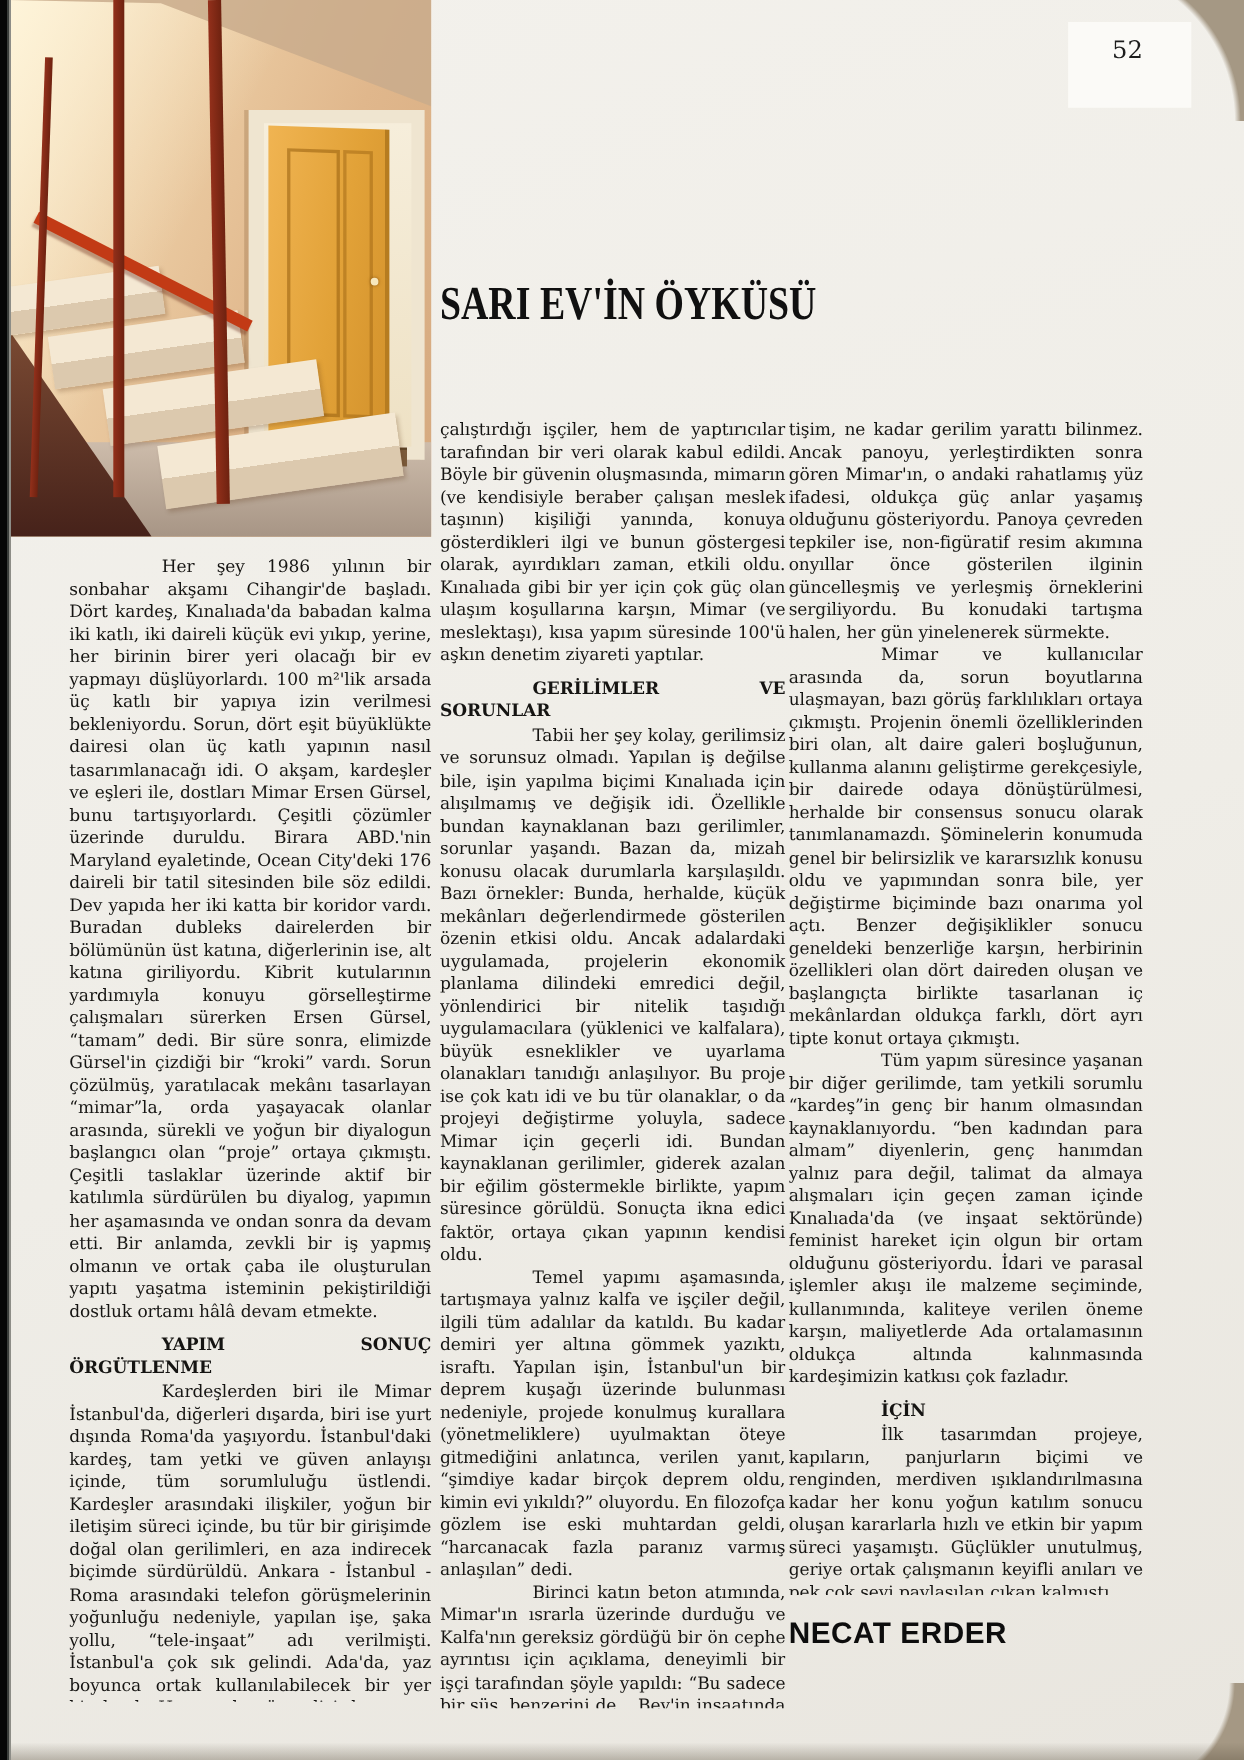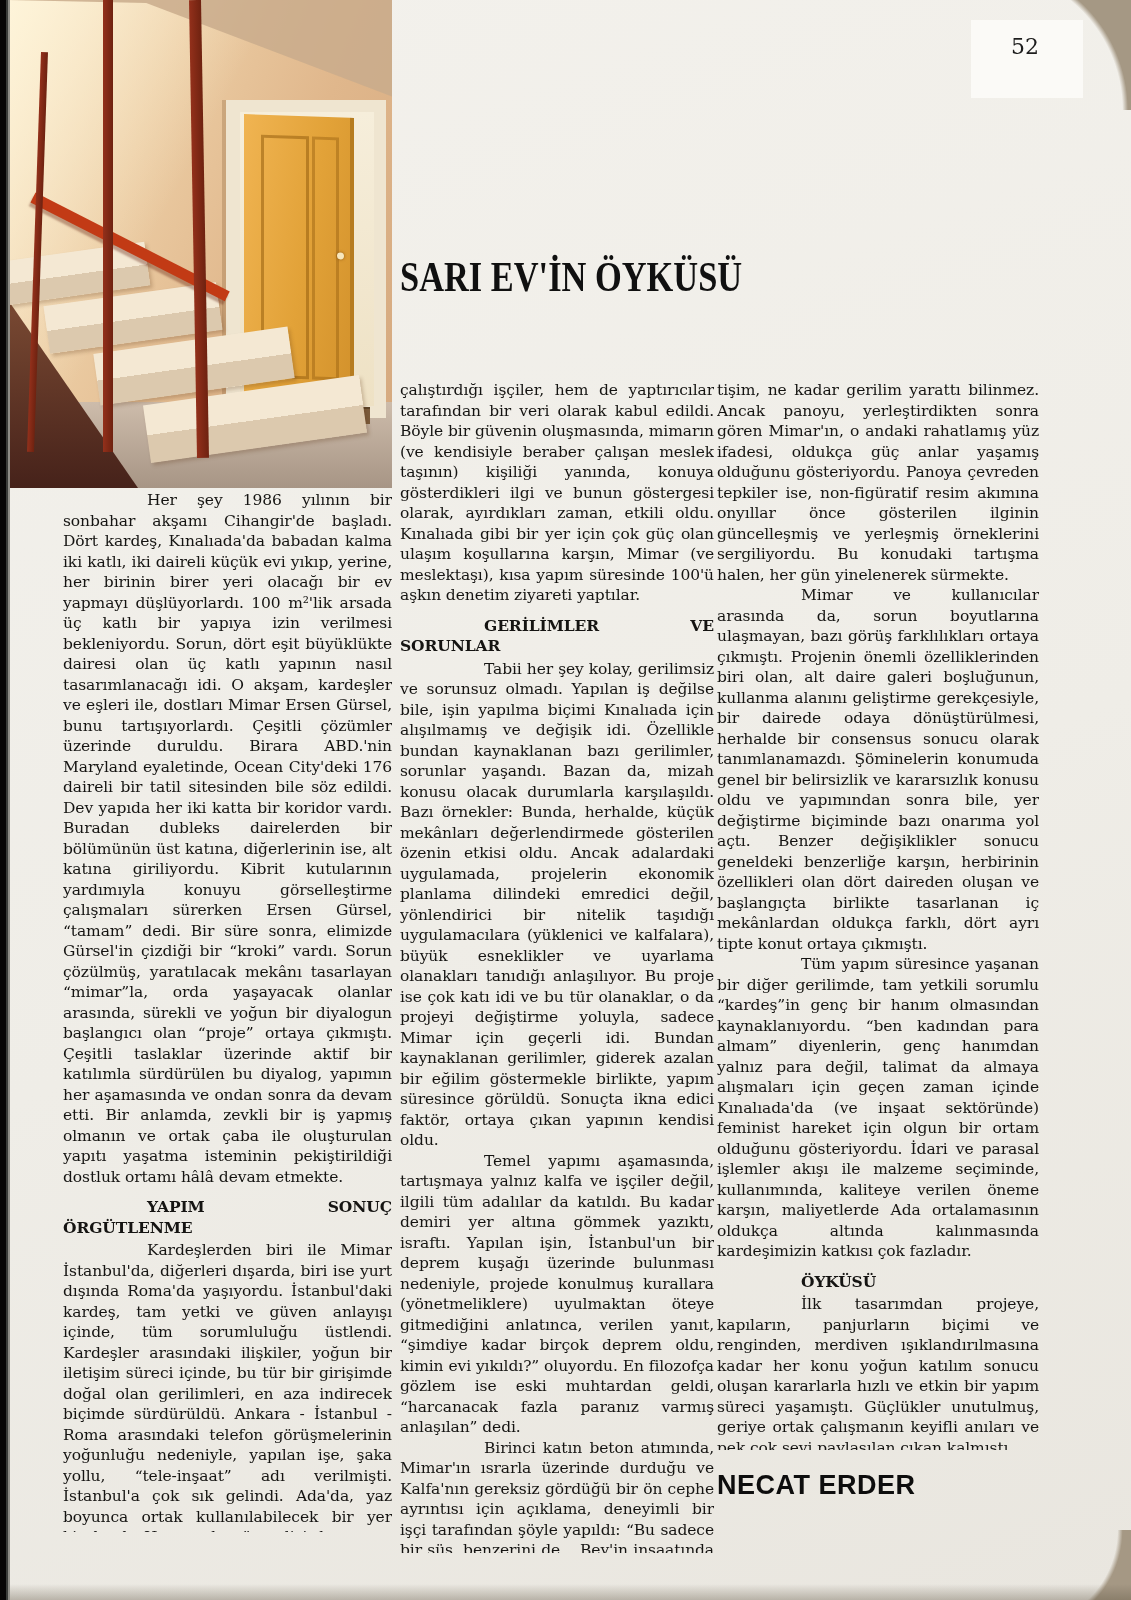--- a/index.html
+++ b/index.html
@@ -43,21 +43,21 @@
   .pageno{position:absolute;top:34px;right:92px;font-size:22px;color:#1d1d1d;font-family:"DejaVu Serif",serif;}
   .title{position:absolute;left:400px;top:252px;margin:0;font-family:"Liberation Serif",serif;font-weight:bold;
          font-size:43px;color:#101010;letter-spacing:0px;transform:scaleX(.8);transform-origin:left top;white-space:nowrap;}
 
   
   .col{position:absolute;color:#151412;font-size:15.5px;line-height:20.5px;text-align:justify;
        font-family:"DejaVu Serif",serif;letter-spacing:-.1px;overflow:hidden;}
   .col p{margin:0;text-indent:84px;}
   .col p.noindent{text-indent:0;margin-top:32px;}
   .col h3{margin:10px 0 2px 0;font-size:15.5px;font-weight:bold;text-indent:84px;font-family:"DejaVu Serif",serif;}
-  .col1{left:63px;top:490px;width:329px;height:1042px;}
+  .col1{left:63px;top:505px;width:329px;height:1042px;}
   .col2{left:400px;top:348px;width:314px;height:1205px;}
   .col3{left:717px;top:348px;width:322px;height:1102px;}
   .author{position:absolute;left:717px;top:1470px;width:322px;margin:0;text-align:left;
          font-family:"Liberation Sans",sans-serif;font-weight:900;font-size:27px;color:#0d0d0d;letter-spacing:.5px;}
 </style>
 </head>
 <body>
 
 <div class="page">
 
@@ -99,21 +99,21 @@
       <h3>GERİLİMLER VE SORUNLAR</h3>
       <p>Tabii her şey kolay, gerilimsiz ve sorunsuz olmadı. Yapılan iş değilse bile, işin yapılma biçimi Kınalıada için alışılmamış ve değişik idi. Özellikle bundan kaynaklanan bazı gerilimler, sorunlar yaşandı. Bazan da, mizah konusu olacak durumlarla karşılaşıldı. Bazı örnekler: Bunda, herhalde, küçük mekânları değerlendirmede gösterilen özenin etkisi oldu. Ancak adalardaki uygulamada, projelerin ekonomik planlama dilindeki emredici değil, yönlendirici bir nitelik taşıdığı uygulamacılara (yüklenici ve kalfalara), büyük esneklikler ve uyarlama olanakları tanıdığı anlaşılıyor. Bu proje ise çok katı idi ve bu tür olanaklar, o da projeyi değiştirme yoluyla, sadece Mimar için geçerli idi. Bundan kaynaklanan gerilimler, giderek azalan bir eğilim göstermekle birlikte, yapım süresince görüldü. Sonuçta ikna edici faktör, ortaya çıkan yapının kendisi oldu.</p>
       <p>Temel yapımı aşamasında, tartışmaya yalnız kalfa ve işçiler değil, ilgili tüm adalılar da katıldı. Bu kadar demiri yer altına gömmek yazıktı, israftı. Yapılan işin, İstanbul'un bir deprem kuşağı üzerinde bulunması nedeniyle, projede konulmuş kurallara (yönetmeliklere) uyulmaktan öteye gitmediğini anlatınca, verilen yanıt, “şimdiye kadar birçok deprem oldu, kimin evi yıkıldı?” oluyordu. En filozofça gözlem ise eski muhtardan geldi, “harcanacak fazla paranız varmış anlaşılan” dedi.</p>
       <p>Birinci katın beton atımında, Mimar'ın ısrarla üzerinde durduğu ve Kalfa'nın gereksiz gördüğü bir ön cephe ayrıntısı için açıklama, deneyimli bir işçi tarafından şöyle yapıldı: “Bu sadece bir süs, benzerini   de... Bey'in inşaatında da gördük.”</p>
       <p>Yapı ortaya çıkarken genel bir tartışma konusu dış cephenin rengi oldu. Mimar ve sahipler, uygun ve anlamlı bir “renk” arayışı için uzun zaman geçirmişlerdi. Önce bir pembe tonu üzerinde durulmuş, ancak pembenin daha çok bir ahşap rengi olduğu gerekçesiyle, “Roma”dan gelen veto üzerine sarılar üzerinde durulmaya başlanmış, kirli sarı dahil, birçok tonlar denendikten sonra, bugünkü renk üzerinde anlaşmaya varılmıştır. Özellikle deneme sırasında görülen renklerden bazıları, çevreden şiddetli protestolara neden olmuştu. Sonuçta, yaygın olumlu görüşlere karşın, renk, aktif bir eleştiri konusu olarak önemini sürdürüyor.</p>
     </div>
   <div class="col col3">
       <p class="noindent">tişim, ne kadar gerilim yarattı bilinmez. Ancak panoyu, yerleştirdikten sonra gören Mimar'ın, o andaki rahatlamış yüz ifadesi, oldukça güç anlar yaşamış olduğunu gösteriyordu. Panoya çevreden tepkiler ise, non-figüratif resim akımına onyıllar önce gösterilen ilginin güncelleşmiş ve yerleşmiş örneklerini sergiliyordu. Bu konudaki tartışma halen, her gün yinelenerek sürmekte.</p>
       <p>Mimar ve kullanıcılar arasında da, sorun boyutlarına ulaşmayan, bazı görüş farklılıkları ortaya çıkmıştı. Projenin önemli özelliklerinden biri olan, alt daire galeri boşluğunun, kullanma alanını geliştirme gerekçesiyle, bir dairede odaya dönüştürülmesi, herhalde bir consensus sonucu olarak tanımlanamazdı. Şöminelerin konumuda genel bir belirsizlik ve kararsızlık konusu oldu ve yapımından sonra bile, yer değiştirme biçiminde bazı onarıma yol açtı. Benzer değişiklikler sonucu geneldeki benzerliğe karşın, herbirinin özellikleri olan dört daireden oluşan ve başlangıçta birlikte tasarlanan iç mekânlardan oldukça farklı, dört ayrı tipte konut ortaya çıkmıştı.</p>
       <p>Tüm yapım süresince yaşanan bir diğer gerilimde, tam yetkili sorumlu “kardeş”in genç bir hanım olmasından kaynaklanıyordu. “ben kadından para almam” diyenlerin, genç hanımdan yalnız para değil, talimat da almaya alışmaları için geçen zaman içinde Kınalıada'da (ve inşaat sektöründe) feminist hareket için olgun bir ortam olduğunu gösteriyordu. İdari ve parasal işlemler akışı ile malzeme seçiminde, kullanımında, kaliteye verilen öneme karşın, maliyetlerde Ada ortalamasının oldukça altında kalınmasında kardeşimizin katkısı çok fazladır.</p>
-      <h3>ÖYKÜSÜ</h3>
+      <h3>İÇİN</h3>
       <p>İlk tasarımdan projeye, kapıların, panjurların biçimi ve renginden, merdiven ışıklandırılmasına kadar her konu yoğun katılım sonucu oluşan kararlarla hızlı ve etkin bir yapım süreci yaşamıştı. Güçlükler unutulmuş, geriye ortak çalışmanın keyifli anıları ve pek çok şeyi paylaşılan çıkan kalmıştı.</p>
       <p>Bugün katılanlar arasında süregelen dostluk ilişkileri var. Kalfa için mimar, güvenilen ve danışılan bir meslektaş, mimar için çalışanlardan birçoğu gereğinde başvurulacak kaynaklar artık. Oturanlar içinse, açık tutulan kapılar katkılara karşılık vermenin en kısa yolu. Bu öykünün kimyasında, bir “etkin madde” ya da bir “büyü” vardı herhalde. Nedir? Tanımı güç olacak.</p>
     </div>
 
   <p class="author">NECAT ERDER</p>
 
   <div class="corner-tr"></div>
   <div class="corner-br"></div>
   <div class="bottom-shadow"></div>
   <div class="spine"></div>

